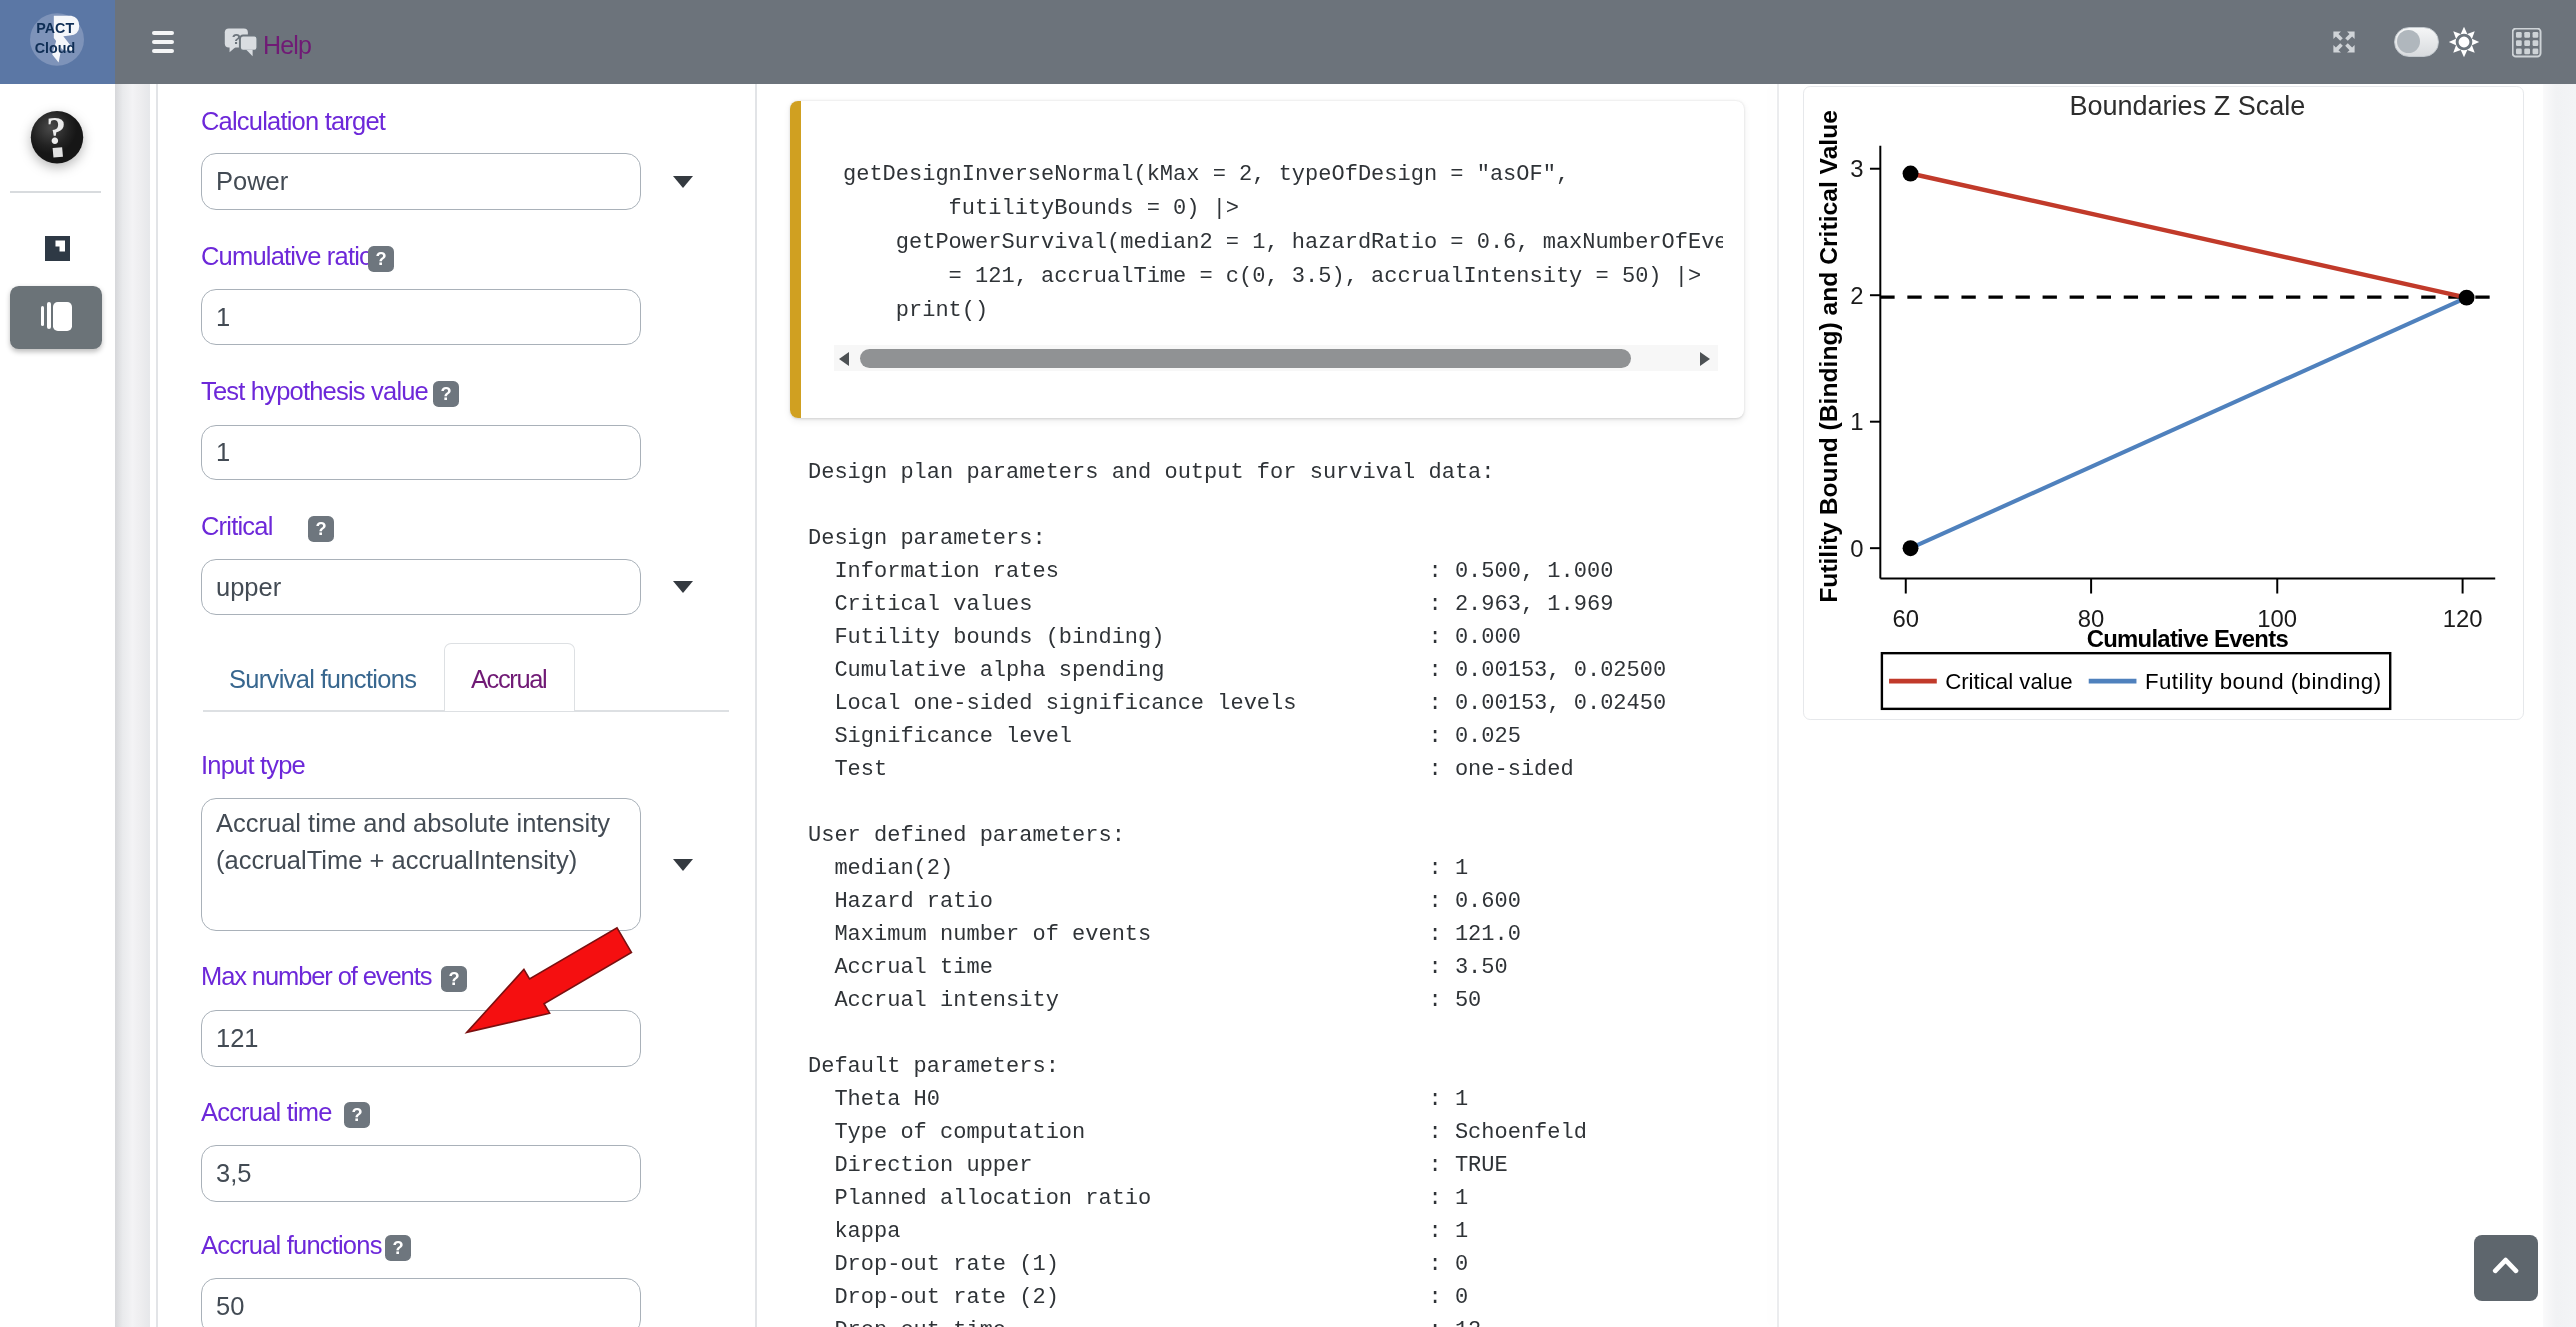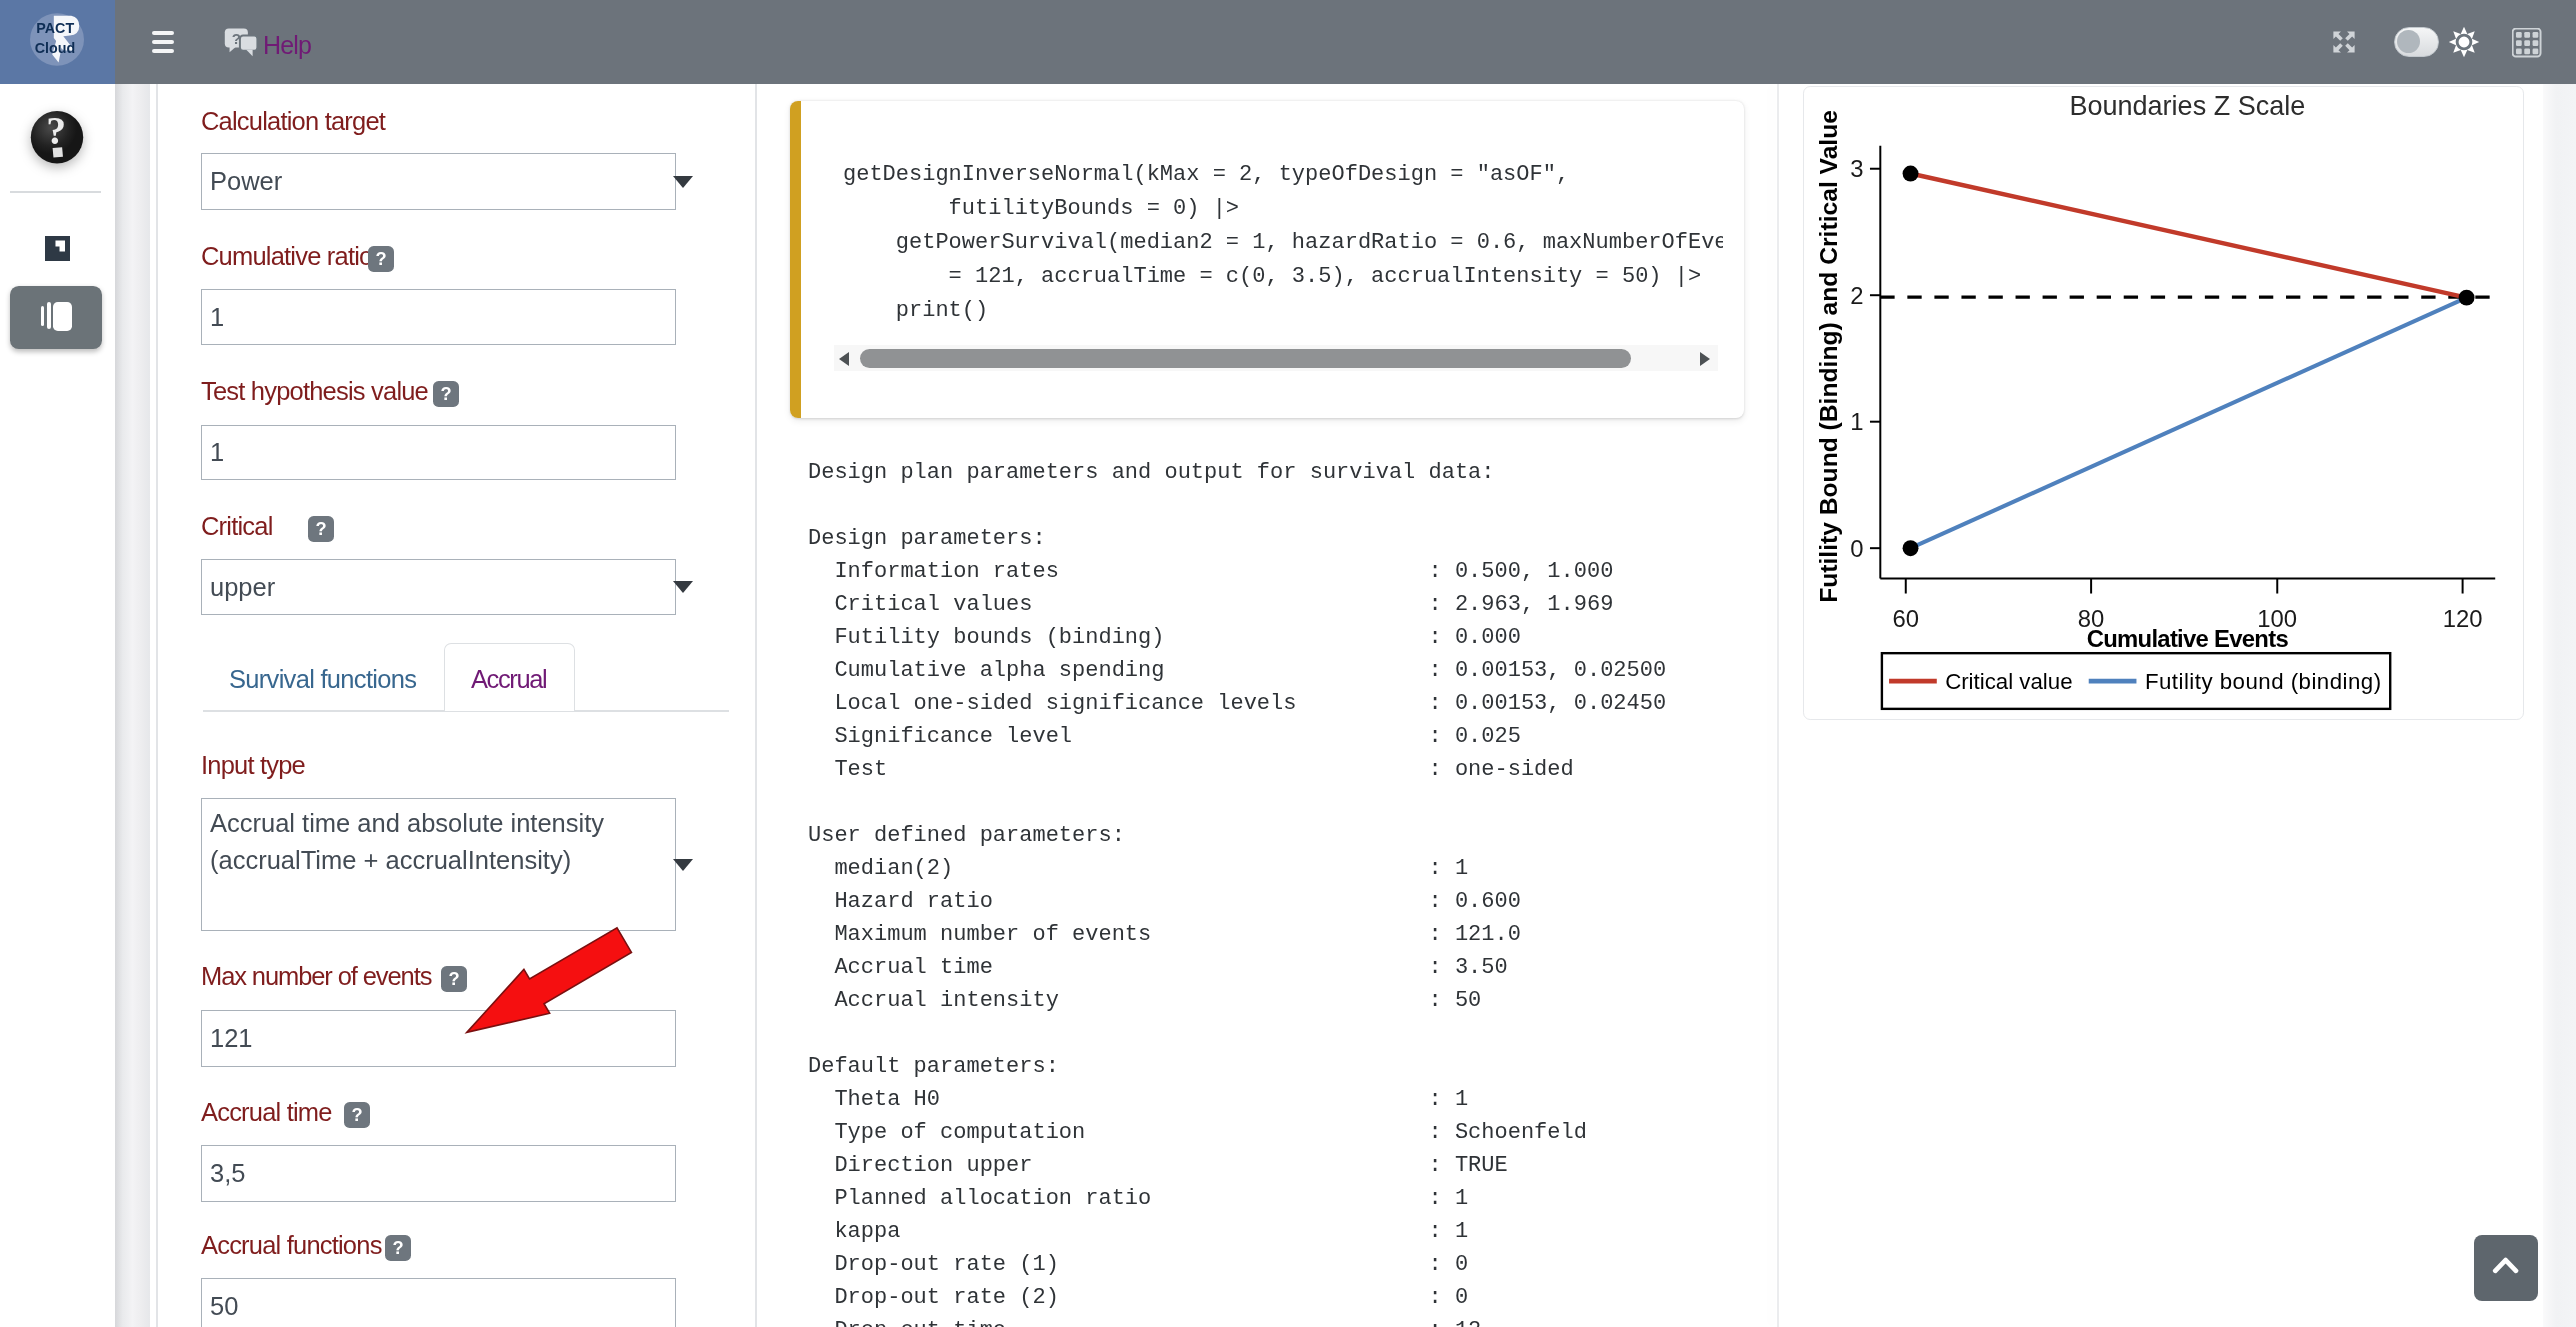--- a/index.html
+++ b/index.html
@@ -8,26 +8,26 @@
 .logo{left:0;top:0;width:115px;height:84px;background:#5b77a5}
 .sidebar{left:0;top:84px;width:115px;height:1243px;background:#fff}
 .lstrip{left:115px;top:84px;width:35px;height:1243px;
  background:linear-gradient(90deg,#d6d7da 0%,#e9eaec 22%,#f3f3f5 50%,#ededef 75%,#e6e7ea 100%)}
 .panelL{left:156px;top:84px;width:1.6px;height:1243px;background:#e2e4e7}
 .panelR{left:755px;top:84px;width:1.6px;height:1243px;background:#e2e4e7}
 .middiv{left:1777px;top:84px;width:1.6px;height:1243px;background:#ebecee;
  box-shadow:-6.4px 0 8px rgba(0,0,0,0.035)}
 .rstrip{left:2543px;top:84px;width:33px;height:1243px;
  background:linear-gradient(90deg,#fafafb,#f1f2f4 40%,#f3f4f6)}
-.label{position:absolute;font-size:25.5px;letter-spacing:-0.8px;color:#7f1d1d;white-space:nowrap}
+.label{position:absolute;font-size:25.5px;letter-spacing:-0.8px;color:#6d28d9;white-space:nowrap}
 .qb{position:absolute;width:26px;height:26px;background:#6e767e;border-radius:5.6px;
  color:#fff;font-size:18.3px;font-weight:bold;text-align:center;line-height:26px}
-.inp{position:absolute;left:201px;width:475px;background:#fff;border:1.6px solid #a9b1b9;
- border-radius:0;font-size:25.5px;color:#434b54;display:flex;align-items:center;
- padding-left:8px}
+.inp{position:absolute;left:201px;width:440px;background:#fff;border:1.6px solid #a9b1b9;
+ border-radius:15px;font-size:25.5px;color:#434b54;display:flex;align-items:center;
+ padding-left:14px}
 .caret{position:absolute;width:0;height:0;border-left:10.3px solid transparent;
  border-right:10.3px solid transparent;border-top:12px solid #343a40}
 .mono{font-family:"Liberation Mono",monospace;white-space:pre;color:#2f3337}
 </style></head><body>
 <div class="abs navbar"></div>
 <div class="abs" style="left:152px;top:31px;width:22px;height:4px;background:#f4f5f6;border-radius:2px"></div>
 <div class="abs" style="left:152px;top:40px;width:22px;height:4px;background:#f4f5f6;border-radius:2px"></div>
 <div class="abs" style="left:152px;top:49px;width:22px;height:4px;background:#f4f5f6;border-radius:2px"></div>
 <svg class="abs" style="left:224px;top:26px" width="35" height="35" viewBox="0 0 44 44">
 <rect x="1" y="3" width="29" height="24" rx="5" fill="#d9dde1"></rect>

